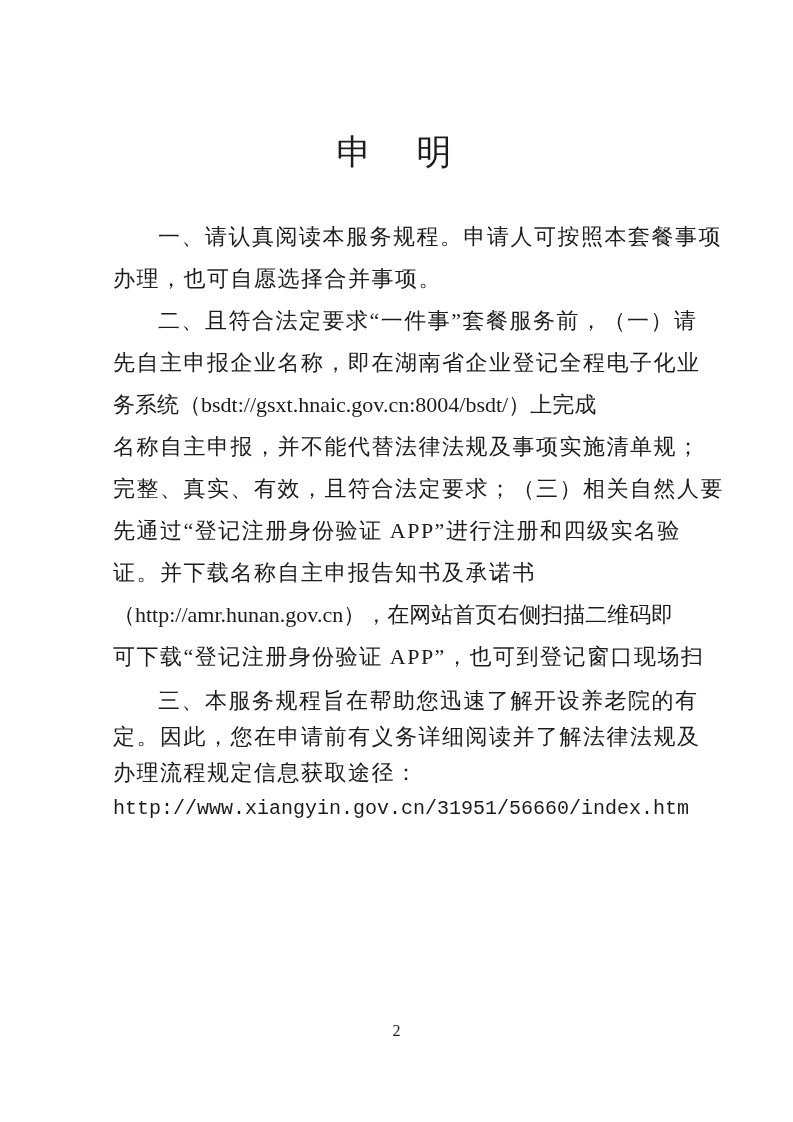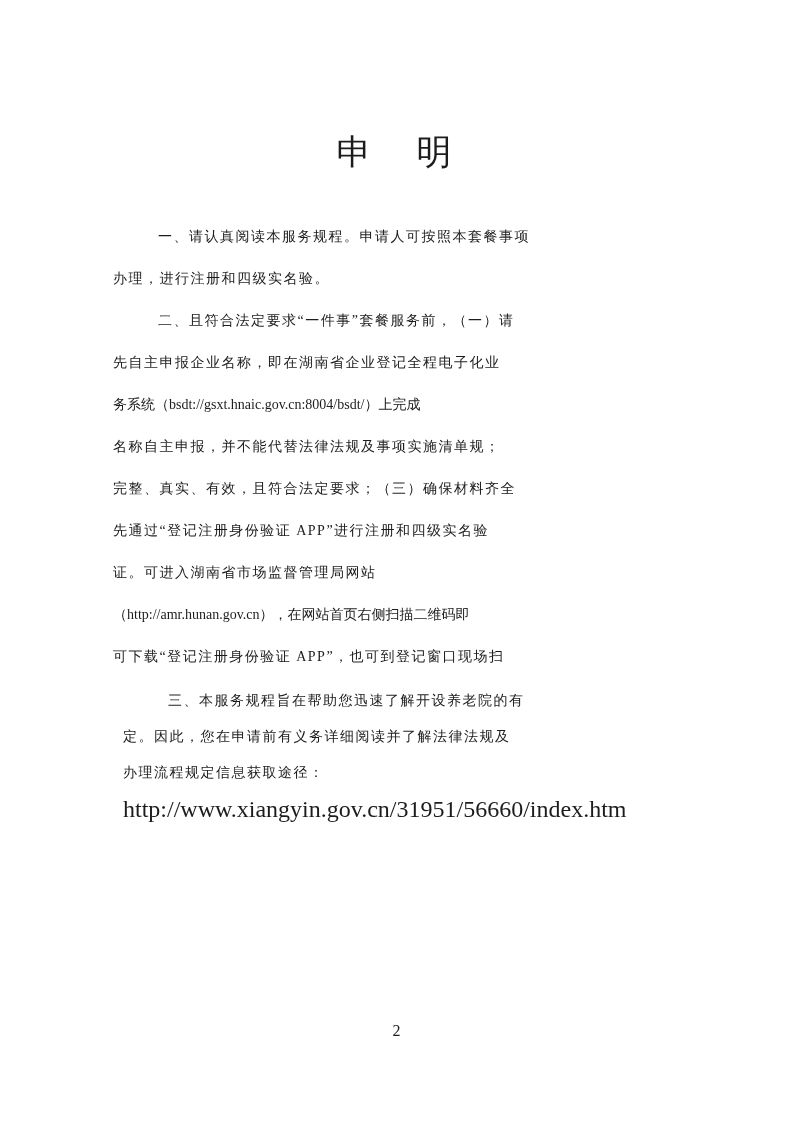--- a/index.html
+++ b/index.html
@@ -31,64 +31,64 @@
   .body-text {
     position: absolute;
     top: 216px;
     left: 113px;
     width: 568px;
   }
   .paragraph { margin: 0; padding: 0; }
   .line {
     height: 42px;
     line-height: 42px;
-    font-size: 14px;
+    font-size: 22px;
     letter-spacing: 1.5px;
     white-space: nowrap;
   }
   .line.indent { padding-left: 45px; }
   .line.has-url { letter-spacing: 0; }
   .line.url-only {
-    font-family: Liberation Serif, serif;
-    font-size: 24px;
+    font-family: Liberation Mono, monospace;
+    font-size: 20px;
     letter-spacing: 0;
   }
   
   .para-3 { margin-top: 5px; }
-  .para-3 .line { height: 36px; line-height: 36px; margin-left: 10px; }
+  .para-3 .line { height: 36px; line-height: 36px; }
   .page-number {
     position: absolute;
     top: 1016px;
     left: 0;
     width: 100%;
     height: 30px;
     line-height: 30px;
     text-align: center;
     font-size: 16px;
   }
 </style>
 </head>
 <body>
 
 <div class="page">
   <div class="doc-title">申　明</div>
 
   <div class="body-text">
       <div class="paragraph para-1">
         <div class="line indent">一、请认真阅读本服务规程。申请人可按照本套餐事项</div>
-        <div class="line">办理，进行注册和四级实名验。</div>
+        <div class="line">办理，也可自愿选择合并事项。</div>
       </div>
       <div class="paragraph para-2">
         <div class="line indent">二、且符合法定要求“一件事”套餐服务前，（一）请</div>
         <div class="line">先自主申报企业名称，即在湖南省企业登记全程电子化业</div>
         <div class="line has-url">务系统（bsdt://gsxt.hnaic.gov.cn:8004/bsdt/）上完成</div>
         <div class="line">名称自主申报，并不能代替法律法规及事项实施清单规；</div>
-        <div class="line">完整、真实、有效，且符合法定要求；（三）确保材料齐全</div>
+        <div class="line">完整、真实、有效，且符合法定要求；（三）相关自然人要</div>
         <div class="line">先通过“登记注册身份验证 APP”进行注册和四级实名验</div>
-        <div class="line">证。可进入湖南省市场监督管理局网站</div>
+        <div class="line">证。并下载名称自主申报告知书及承诺书</div>
         <div class="line has-url">（http://amr.hunan.gov.cn），在网站首页右侧扫描二维码即</div>
         <div class="line">可下载“登记注册身份验证 APP”，也可到登记窗口现场扫</div>
       </div>
       <div class="paragraph para-3">
         <div class="line indent">三、本服务规程旨在帮助您迅速了解开设养老院的有</div>
         <div class="line">定。因此，您在申请前有义务详细阅读并了解法律法规及</div>
         <div class="line">办理流程规定信息获取途径：</div>
         <div class="line url-only">http://www.xiangyin.gov.cn/31951/56660/index.htm</div>
       </div>
     </div>

